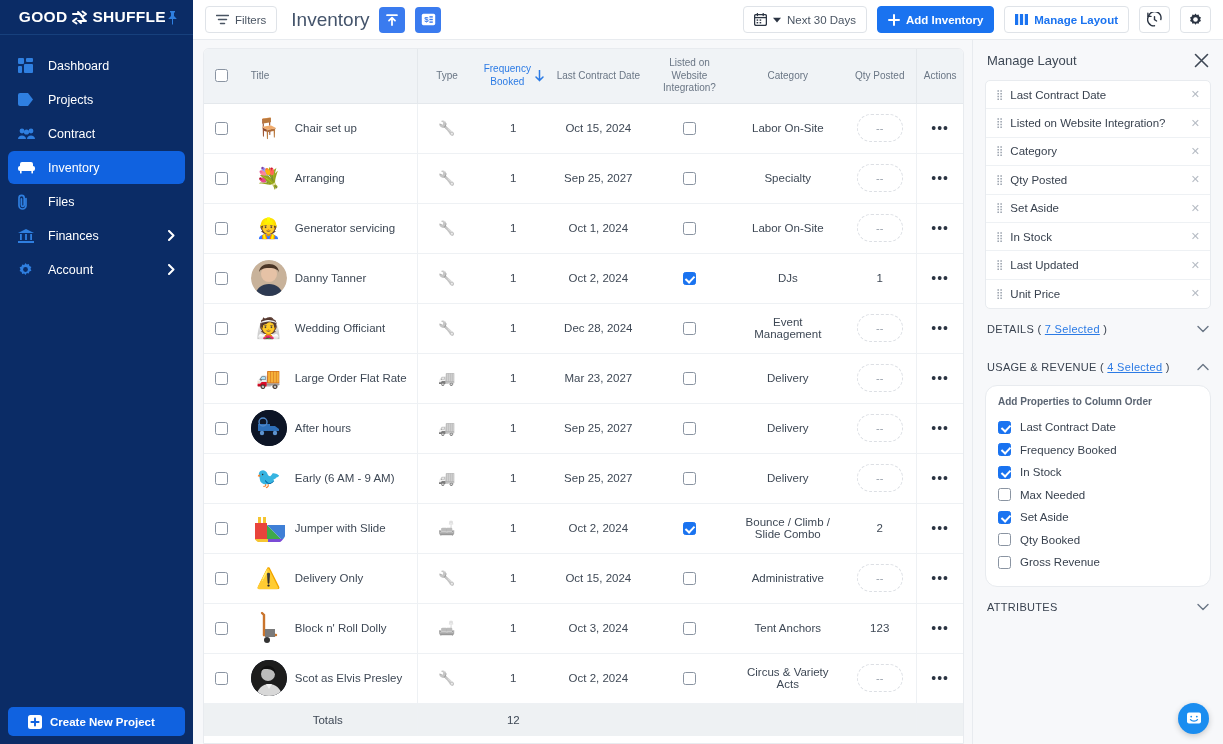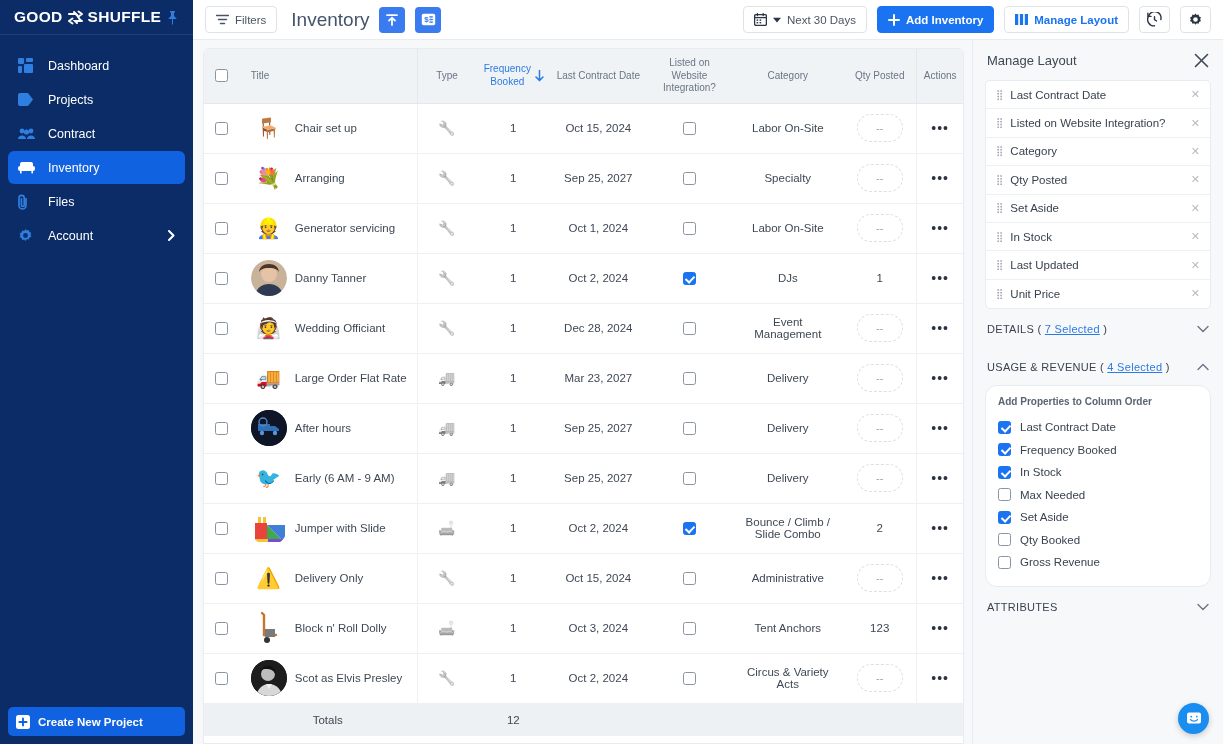--- a/index.html
+++ b/index.html
@@ -16,21 +16,21 @@
     width: 193px; height: 744px;
     background: #0b2c66;
     display: flex; flex-direction: column;
     flex: 0 0 193px;
     position: relative;
   }
   .brand {
     height: 34px;
     display: flex; align-items: center;
     padding: 0 14px;
-    justify-content: space-between;
+    justify-content: flex-end;
   }
   .brand-text {
     color: #ffffff;
     font-size: 15.5px;
     font-weight: bold;
     letter-spacing: .3px;
     display: flex; align-items: center; gap: 4px;
     white-space: nowrap;
   }
   .brand-mark {
@@ -60,21 +60,21 @@
   .nav-item .chev { color: #ffffff; display: flex; align-items: center; }
   .nav-item.active { background: #1062e0; }
   .nav-item.active .ico { color: #ffffff; }
 
   .sidebar-bottom { padding: 8px; }
   .create-btn {
     display: flex; align-items: center;
     height: 29px;
     background: #1062e0;
     border-radius: 5px;
-    padding: 0 8px;
+    padding: 0 20px;
     color: #fff; font-size: 11.5px; font-weight: bold;
     cursor: pointer;
   }
   .create-btn .ico { display: flex; align-items: center; margin-right: 8px; }
 
   
   .main { flex: 1; display: flex; flex-direction: column; background: #fff; min-width: 0; }
 
   .topbar {
     height: 40px;
@@ -331,20 +331,37 @@
           </span>
         <span class="lbl">Inventory</span>
       </div>
       <div class="nav-item">
         <span class="ico">
             <svg width="11" height="16" viewBox="0 0 11 16">
               <path d="M8 4.5v7a3.5 3.5 0 01-7 0V4a2.6 2.6 0 015.2 0v7a1.4 1.4 0 01-2.8 0V4.8" stroke="currentColor" stroke-width="1.7" fill="none" stroke-linecap="round"></path>
             </svg>
           </span>
         <span class="lbl">Files</span>
+      </div>
+      <div class="nav-item">
+        <span class="ico">
+            <svg width="16" height="14" viewBox="0 0 16 14">
+              <path d="M8 0l8 4H0z" fill="currentColor"></path>
+              <rect x="2" y="5" width="1.8" height="6" fill="currentColor"></rect>
+              <rect x="7.1" y="5" width="1.8" height="6" fill="currentColor"></rect>
+              <rect x="12.2" y="5" width="1.8" height="6" fill="currentColor"></rect>
+              <rect x="0" y="12" width="16" height="2" fill="currentColor"></rect>
+            </svg>
+          </span>
+        <span class="lbl">Finances</span>
+        <span class="chev">
+            <svg width="7" height="11" viewBox="0 0 7 11">
+              <path d="M1 1l4.5 4.5L1 10" stroke="#fff" stroke-width="2" fill="none" stroke-linecap="round" stroke-linejoin="round"></path>
+            </svg>
+          </span>
       </div>
       <div class="nav-item">
         <span class="ico">
             <svg width="15" height="15" viewBox="0 0 15 15">
               <path d="M7.5 0l1.3 1.6 2-.6.6 2 2 .9-.9 1.9.9 1.9-2 .9-.6 2-2-.6L7.5 12 6.2 10.4l-2 .6-.6-2-2-.9.9-1.9-.9-1.9 2-.9.6-2 2 .6z" fill="currentColor" transform="translate(0,1)"></path>
               <circle cx="7.5" cy="7.5" r="2.4" fill="#0b2c66"></circle>
             </svg>
           </span>
         <span class="lbl">Account</span>
         <span class="chev">

